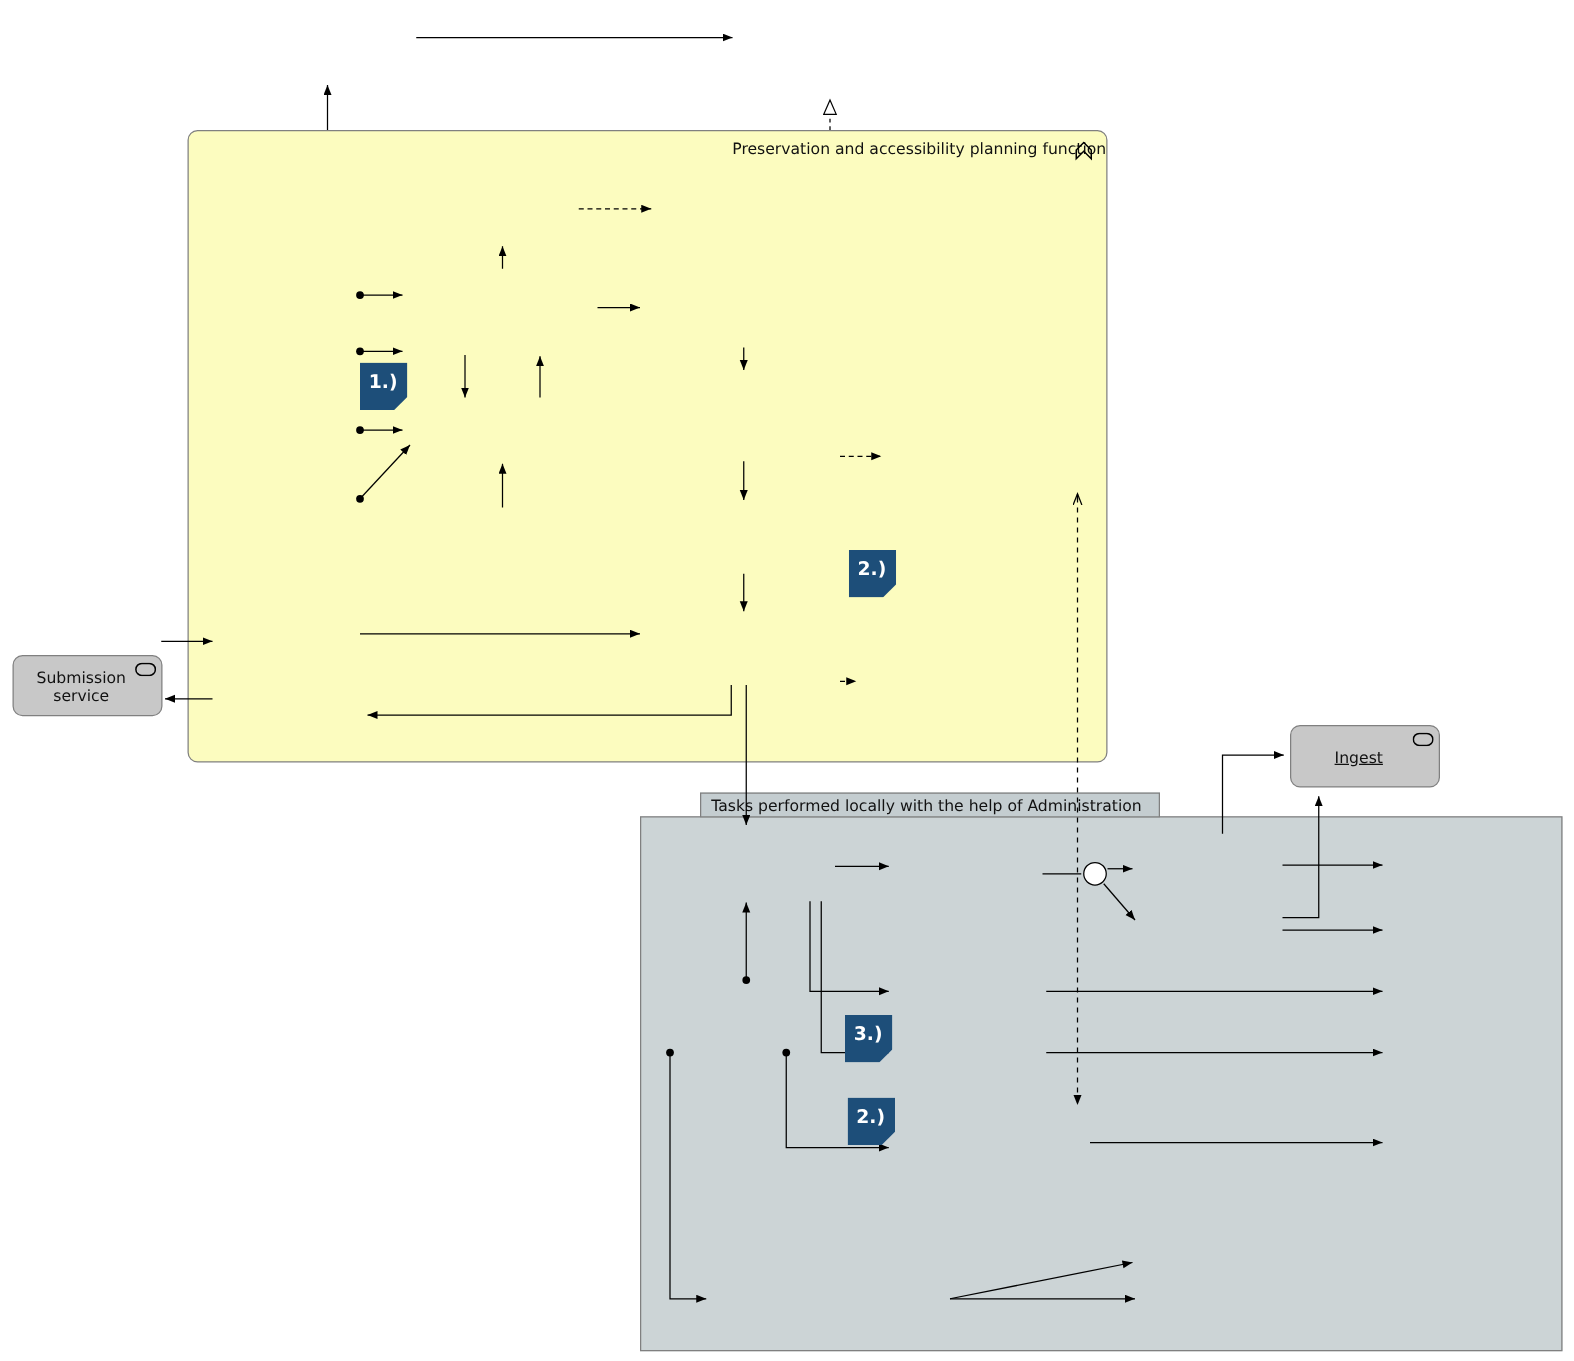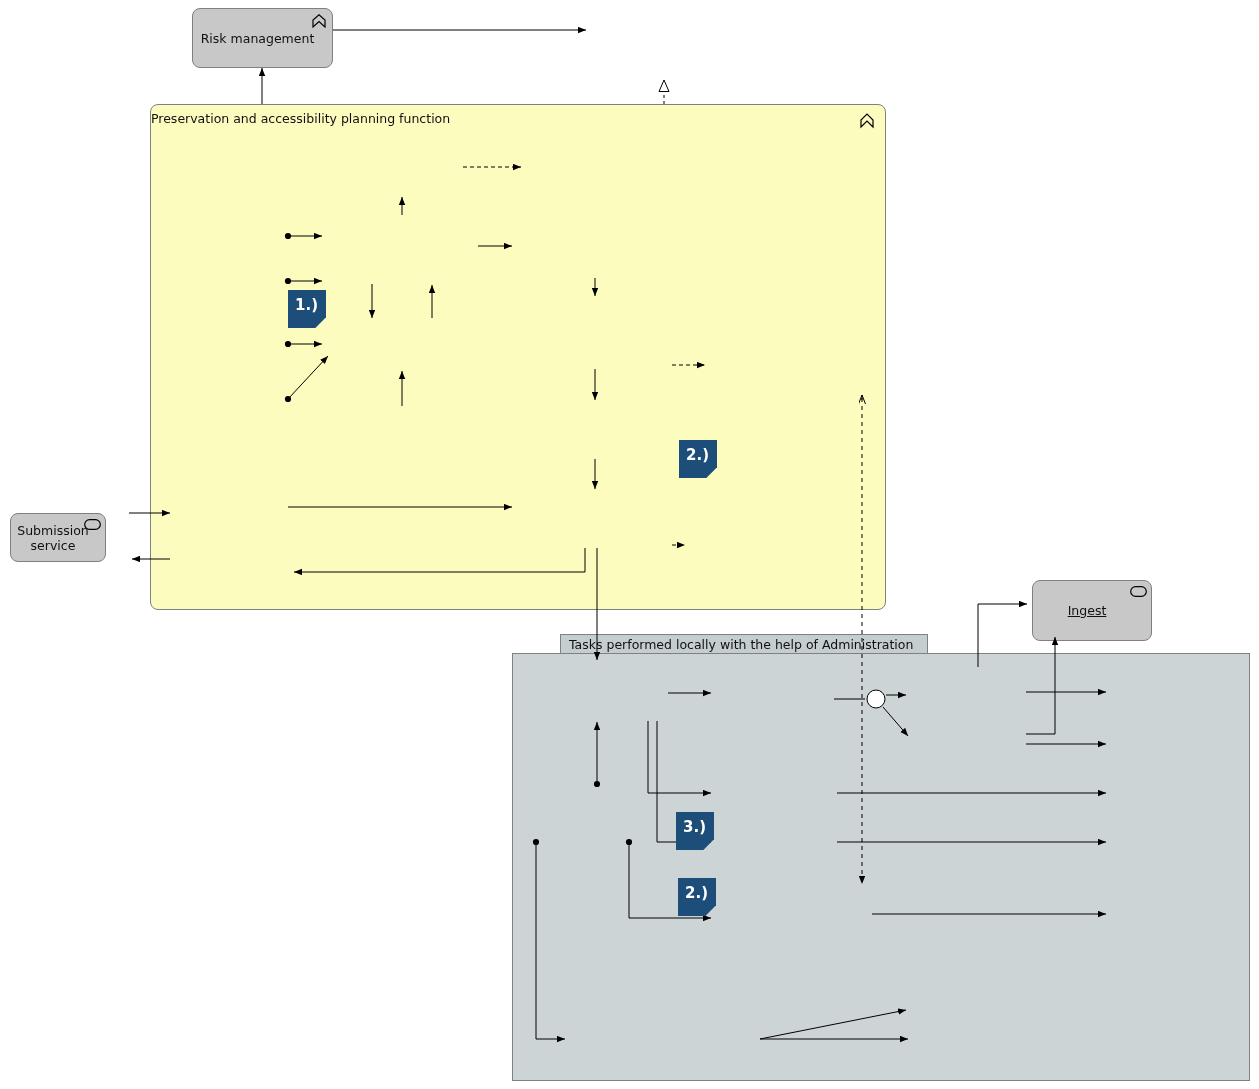--- a/index.html
+++ b/index.html
@@ -11,21 +11,21 @@
   .node{position:absolute;box-sizing:border-box;border:1px solid #808080;
         display:flex;align-items:center;justify-content:center;text-align:center;
         font-size:12.5px;line-height:15px;color:#111;padding:3px 16px 3px 6px;}
   .rounded{border-radius:8px;}
   .grey{background:#c8c8c8;}
   .greydark{background:#c0c0c0;}
   .pale{background:#fcfcbf;}
 
   
   .container{position:absolute;box-sizing:border-box;border:1px solid #808080;z-index:1;}
-  .cont-title{position:absolute;width:100%;text-align:left;font-size:12.5px;color:#111;top:6px;left:0;}
+  .cont-title{position:absolute;width:100%;text-align:right;font-size:12.5px;color:#111;top:6px;left:0;}
 
   
   .grp-head{position:absolute;box-sizing:border-box;border:1px solid #808080;background:#c4cdd0;
             font-size:12.5px;color:#111;padding:2px 8px;z-index:2;}
   .grp-body{position:absolute;box-sizing:border-box;border:1px solid #808080;background:#ccd4d6;z-index:1;}
 
   
   .ico{position:absolute;right:5px;top:5px;width:16px;height:12px;}
   .ico svg{display:block;}
 
@@ -163,28 +163,20 @@
           <path d="M2,14 L2,7 L8,1 L14,7 L14,14 L8,8 z" fill="none" stroke="#000" stroke-width="1.2"></path>
         </svg>
     </span>
   </div>
 
   <div class="grp-head" style="left:512px;top:634px;width:368px;height:20px;margin-left:48px;">
     <span>Tasks performed locally with the help of Administration</span>
   </div>
   <div class="grp-body" style="left:512px;top:653px;width:738px;height:428px;"></div>
 
-  <div class="node rounded grey" style="left:192px;top:8px;width:141px;height:60px;">
-    <span>Risk management</span>
-    <span class="ico">
-      <svg width="16" height="14" viewBox="0 0 16 14">
-          <path d="M2,13 L2,6 L8,0.8 L14,6 L14,13 L8,7.6 z" fill="none" stroke="#000" stroke-width="1.2"></path>
-        </svg>
-    </span>
-  </div>
 
 
   <div class="node rounded grey" style="left:342px;top:140px;width:121px;height:57px;">
     <span>Registries updated</span>
     <span class="ico">
       <svg width="17" height="11" viewBox="0 0 17 11">
           <path d="M0.7,0.7 L11,0.7 A4.8,4.8 0 0 1 11,10.3 L0.7,10.3 z" fill="none" stroke="#000" stroke-width="1.2"></path>
           <line x1="0.7" y1="3.4" x2="12.5" y2="3.4" stroke="#000" stroke-width="1.2"></line>
         </svg>
     </span>
@@ -290,21 +282,21 @@
     </span>
   </div>
 
   <div class="dobj" style="left:710px;top:349px;width:162px;height:49px;">
     <span>Preservation and accessibility strategies and policies</span>
   </div>
   <div class="dobj" style="left:690px;top:542px;width:120px;height:50px;">
     <span>Preservation Plan</span>
   </div>
 
-  <div class="node rounded grey" style="left:10px;top:513px;width:96px;height:49px;">
+  <div class="node rounded grey" style="left:10px;top:524px;width:120px;height:49px;">
     <span>Submission service</span>
     <span class="ico">
       <svg width="17" height="11" viewBox="0 0 17 11">
           <rect x="0.7" y="0.7" width="15.6" height="9.6" rx="4.8" fill="none" stroke="#000" stroke-width="1.2"></rect>
         </svg>
     </span>
   </div>
   <div class="node rounded grey" style="left:170px;top:472px;width:118px;height:54px;">
     <span>AIP/SIP Templates Requested</span>
     <span class="ico">
@@ -367,21 +359,21 @@
   </div>
   <div class="node rounded pale" style="left:711px;top:884px;width:161px;height:71px;">
     <span>Establish preservation and accessibility strategies and</span>
     <span class="ico">
       <svg width="16" height="14" viewBox="0 0 16 14">
           <path d="M2,13 L2,6 L8,0.8 L14,6 L14,13 L8,7.6 z" fill="none" stroke="#000" stroke-width="1.2"></path>
         </svg>
     </span>
   </div>
 
-  <div class="node rounded grey" style="left:1032px;top:580px;width:120px;height:61px;text-decoration:underline;">
+  <div class="node rounded grey" style="left:1032px;top:580px;width:120px;height:50px;text-decoration:underline;">
     <span>Ingest</span>
     <span class="ico">
       <svg width="17" height="11" viewBox="0 0 17 11">
           <rect x="0.7" y="0.7" width="15.6" height="9.6" rx="4.8" fill="none" stroke="#000" stroke-width="1.2"></rect>
         </svg>
     </span>
   </div>
   <div class="node rounded greydark" style="left:908px;top:667px;width:118px;height:57px;">
     <span>Restructure information object</span>
     <span class="ico">

